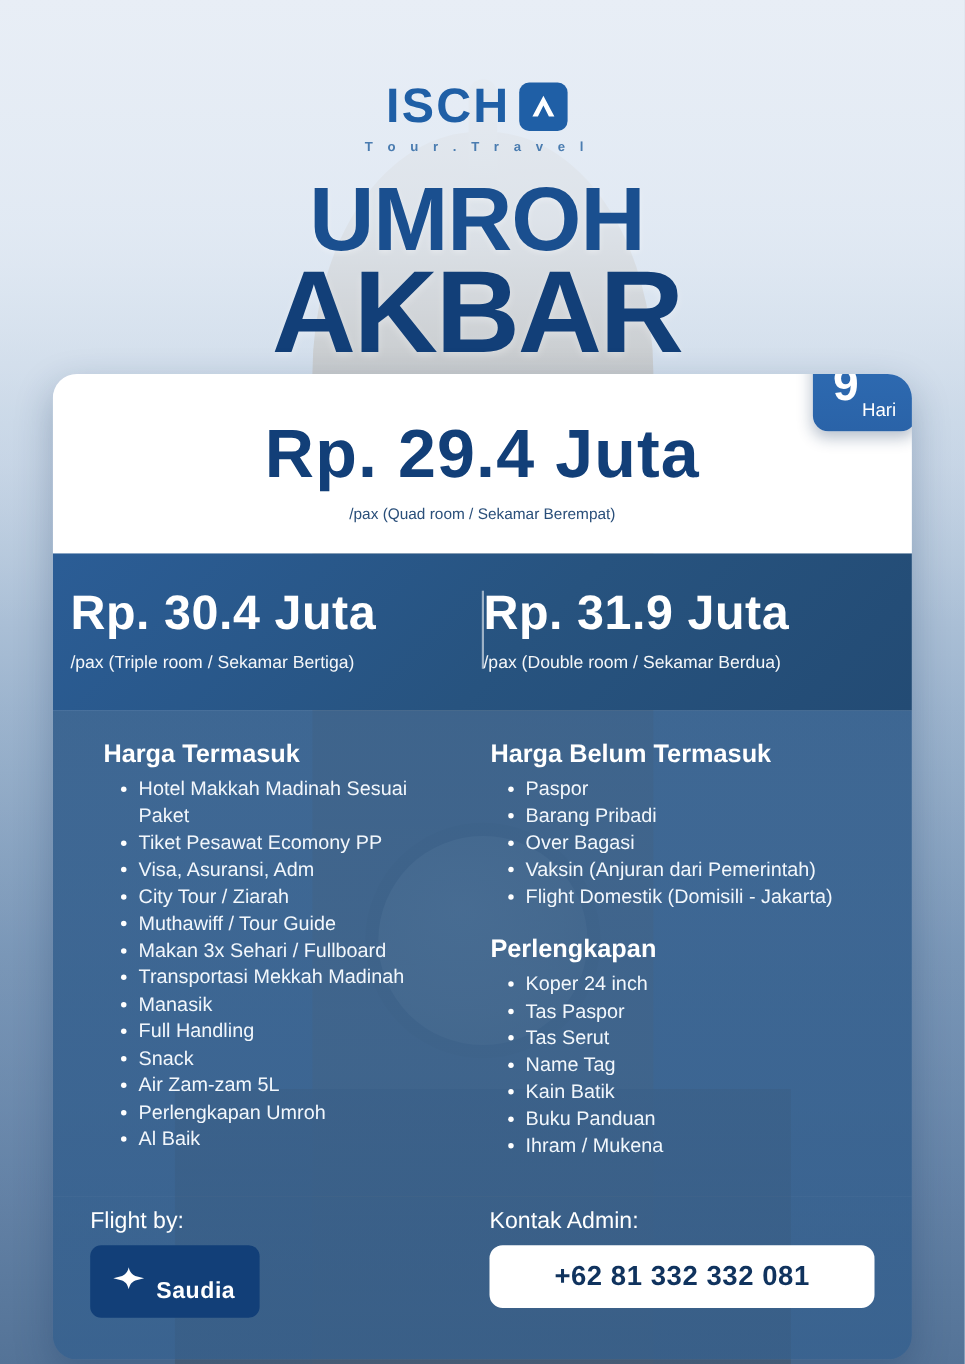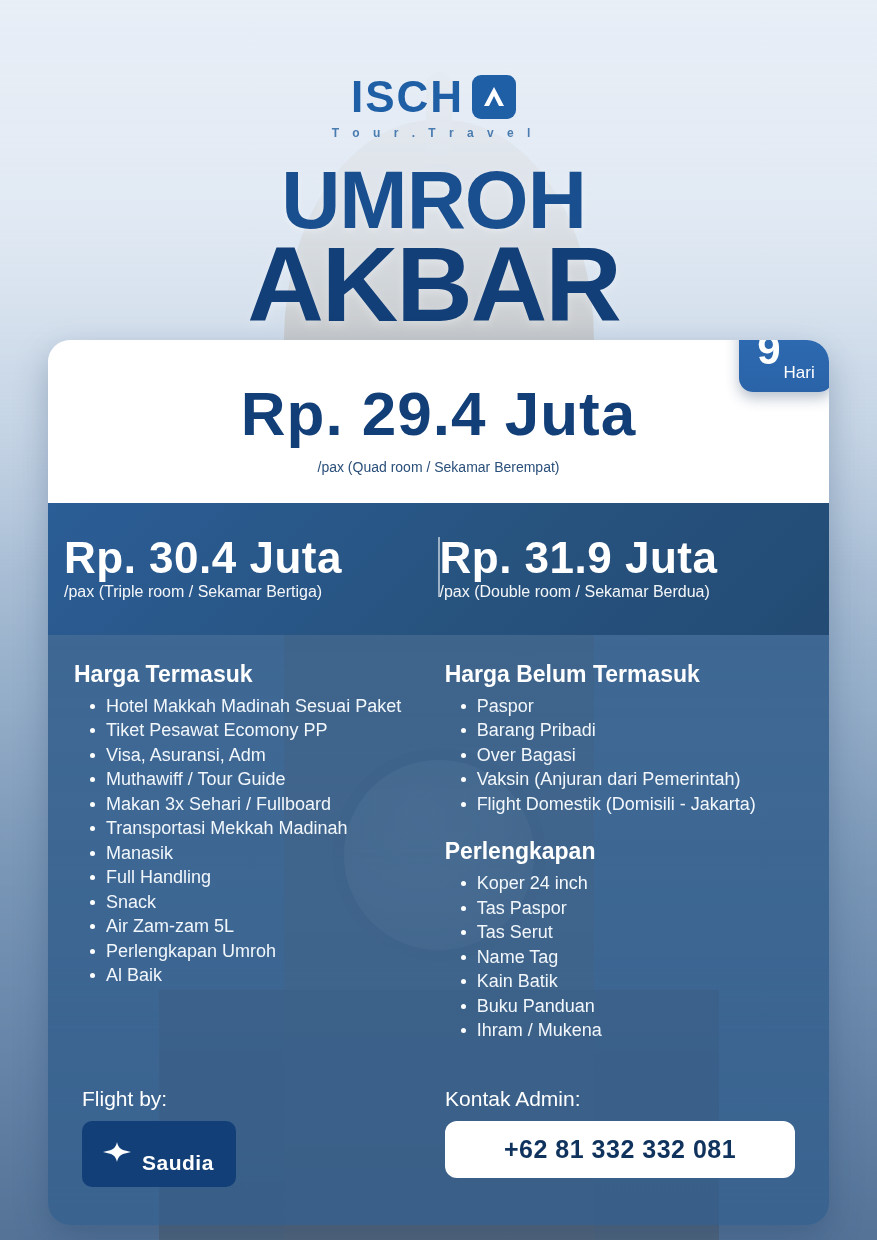--- a/index.html
+++ b/index.html
@@ -128,26 +128,26 @@
   .price-row {
     background:linear-gradient(135deg,#2b5d96 0%, #27537f 55%, #234b74 100%);
     display:flex; align-items:stretch;
     padding:30px 16px 34px;
     color:#ffffff;
   }
   .price-col {
     flex:1; text-align:left;
   }
   .price-col .amount { font-size:44px; font-weight:bold; letter-spacing:0.5px; }
-  .price-col .sub { font-size:16px; margin-top:0; opacity:0.95; }
+  .price-col .sub { font-size:16px; margin-top:11px; opacity:0.95; }
   .vdiv { width:2px; background:rgba(255,255,255,0.55); margin:4px 0; }
 
   .lists {
     background:linear-gradient(180deg, rgba(41,86,134,0.82) 0%, rgba(43,88,136,0.78) 40%, rgba(45,90,138,0.74) 100%);
-    padding:26px 26px 34px;
+    padding:26px 46px 34px;
     display:flex; gap:28px;
     color:#ffffff;
   }
   .col { flex:1; }
   .col-left { flex:0 0 47%; }
   h3.sec {
     font-size:23px; font-weight:bold; margin-bottom:6px; color:#ffffff;
   }
   h3.sec.spaced { margin-top:22px; }
   ul.items { list-style:none; margin-left:16px; }
@@ -240,20 +240,21 @@
     </div>
   </div>
 
   <div class="lists">
     <div class="col col-left">
       <h3 class="sec">Harga Termasuk</h3>
       <ul class="items">
         <li>Hotel Makkah Madinah Sesuai Paket</li>
         <li>Tiket Pesawat Ecomony PP</li>
         <li>Visa, Asuransi, Adm</li>
+        <li>City Tour / Ziarah</li>
         <li>Muthawiff / Tour Guide</li>
         <li>Makan 3x Sehari / Fullboard</li>
         <li>Transportasi Mekkah Madinah</li>
         <li>Manasik</li>
         <li>Full Handling</li>
         <li>Snack</li>
         <li>Air Zam-zam 5L</li>
         <li>Perlengkapan Umroh</li>
         <li>Al Baik</li>
       </ul>

